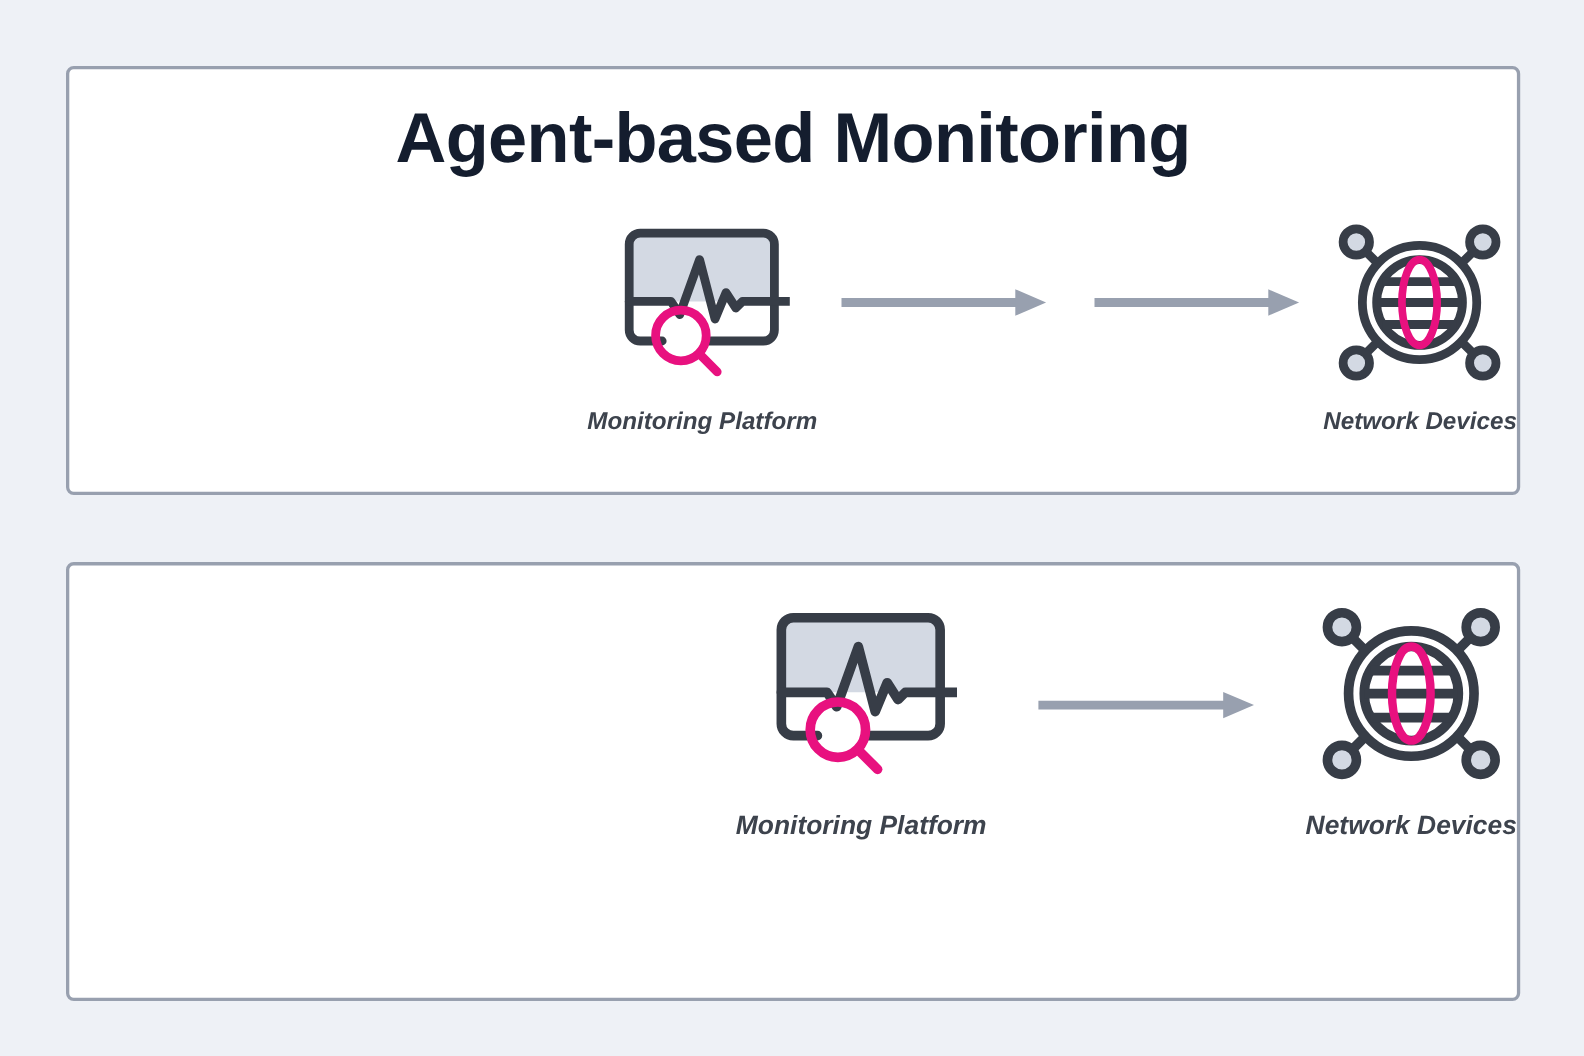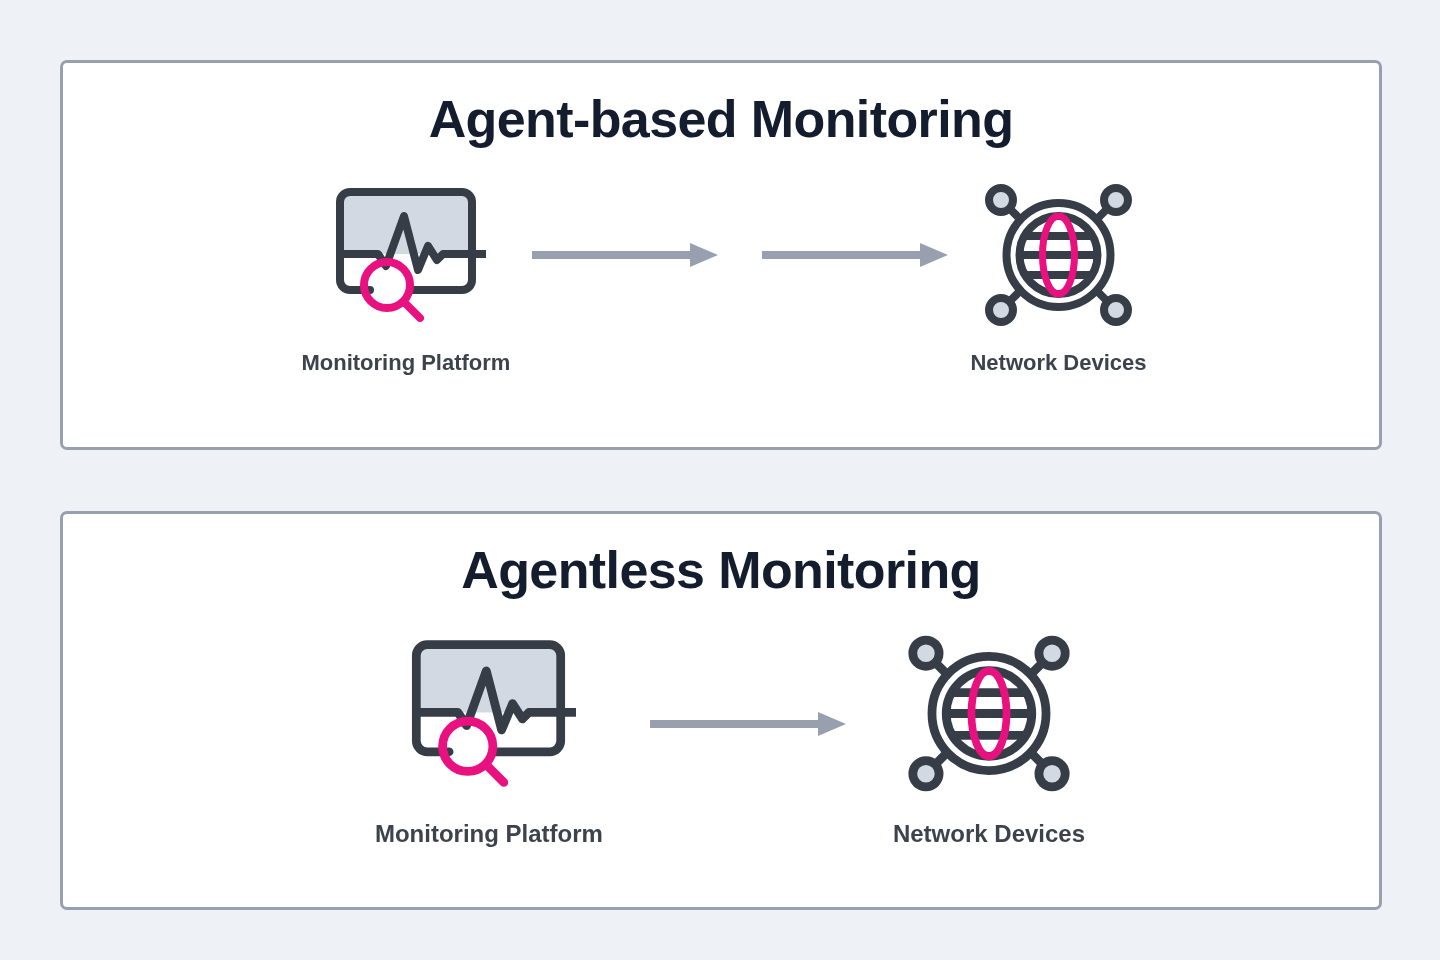--- a/index.html
+++ b/index.html
@@ -43,33 +43,34 @@
 
   .panel-title {
     text-align: center;
     color: #141d2e;
     font-weight: bold;
     letter-spacing: -0.6px;
     line-height: 1;
     white-space: nowrap;
   }
   .panel--top .panel-title {
-    font-size: 52px;
+    font-size: 64px;
     margin-top: 30px;
   }
   .panel--bottom .panel-title {
     font-size: 52px;
     margin-top: 30px;
   }
 
   
   .flow {
     display: flex;
     align-items: flex-start;
-    justify-content: center;
+    justify-content: flex-end;
+    font-style: italic;
   }
   .flow--top {
     margin-top: 26px;
     padding-left: 6px;
   }
   .flow--bottom {
     margin-top: 34px;
     padding-left: 18px;
   }
 
@@ -185,21 +186,20 @@
           </svg>
         </div>
         <div class="node-label">Network Devices</div>
       </div>
 
     </div>
   </section>
 
   <section class="panel panel--bottom">
 
-    <h1 class="panel-title">Agentless Monitoring</h1>
 
     <div class="flow flow--bottom">
 
       <div class="node">
         <div class="node-art">
           <svg width="175" height="165" viewBox="0 0 160 150" aria-hidden="true">
             <path d="M14 22 a10 10 0 0 1 10 -10 h112 a10 10 0 0 1 10 10 v52 h-132 z" fill="#d3d9e3"></path>
             <path d="M44 110 h-20 a10 10 0 0 1 -10 -10 v-78 a10 10 0 0 1 10 -10 h112 a10 10 0 0 1 10 10 v78 a10 10 0 0 1 -10 10 h-50" fill="none" stroke="#373d47" stroke-width="8" stroke-linecap="round" stroke-linejoin="round"></path>
             <path d="M14 74 h38 l8 12 l18 -50 l14 54 l10 -24 l9 14 l6 -6 h63" fill="none" stroke="#373d47" stroke-width="8" stroke-linejoin="round" stroke-linecap="round"></path>
             <circle cx="61" cy="105" r="23" fill="none" stroke="#e8117f" stroke-width="8"></circle>

